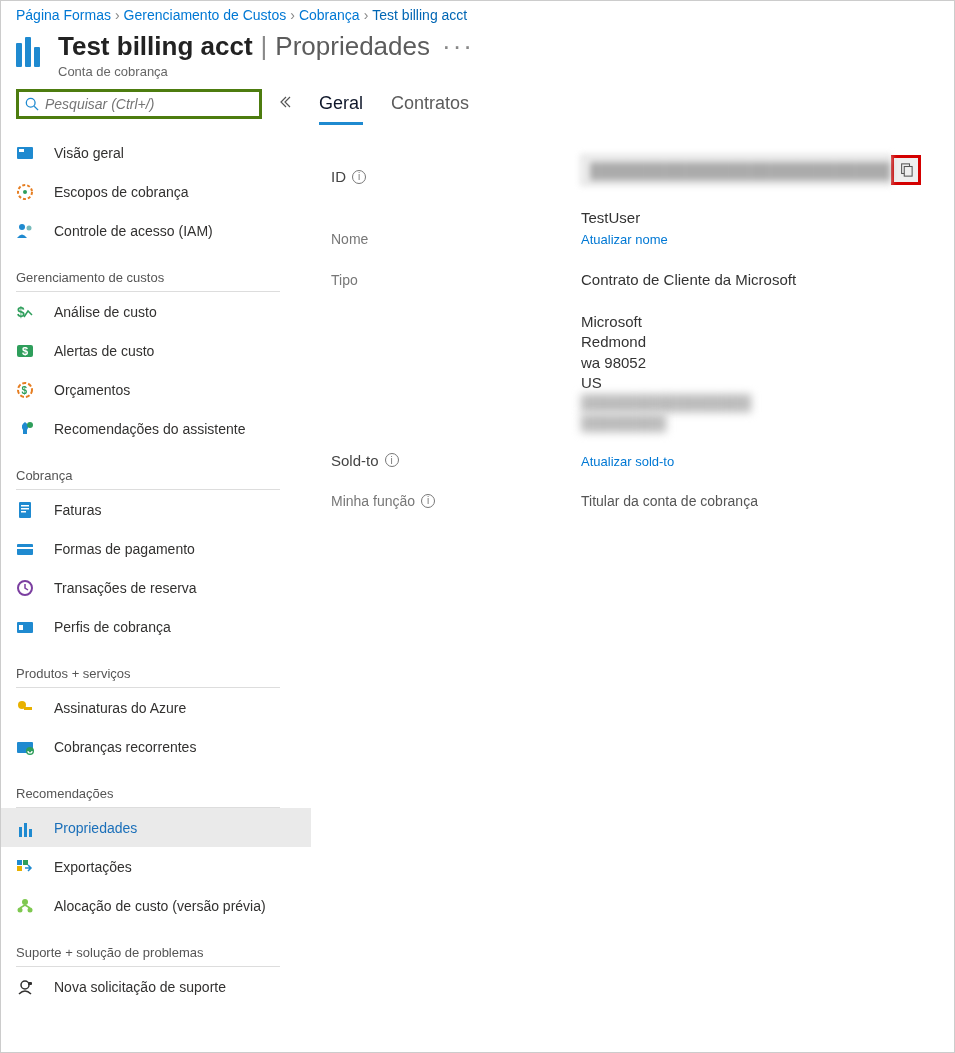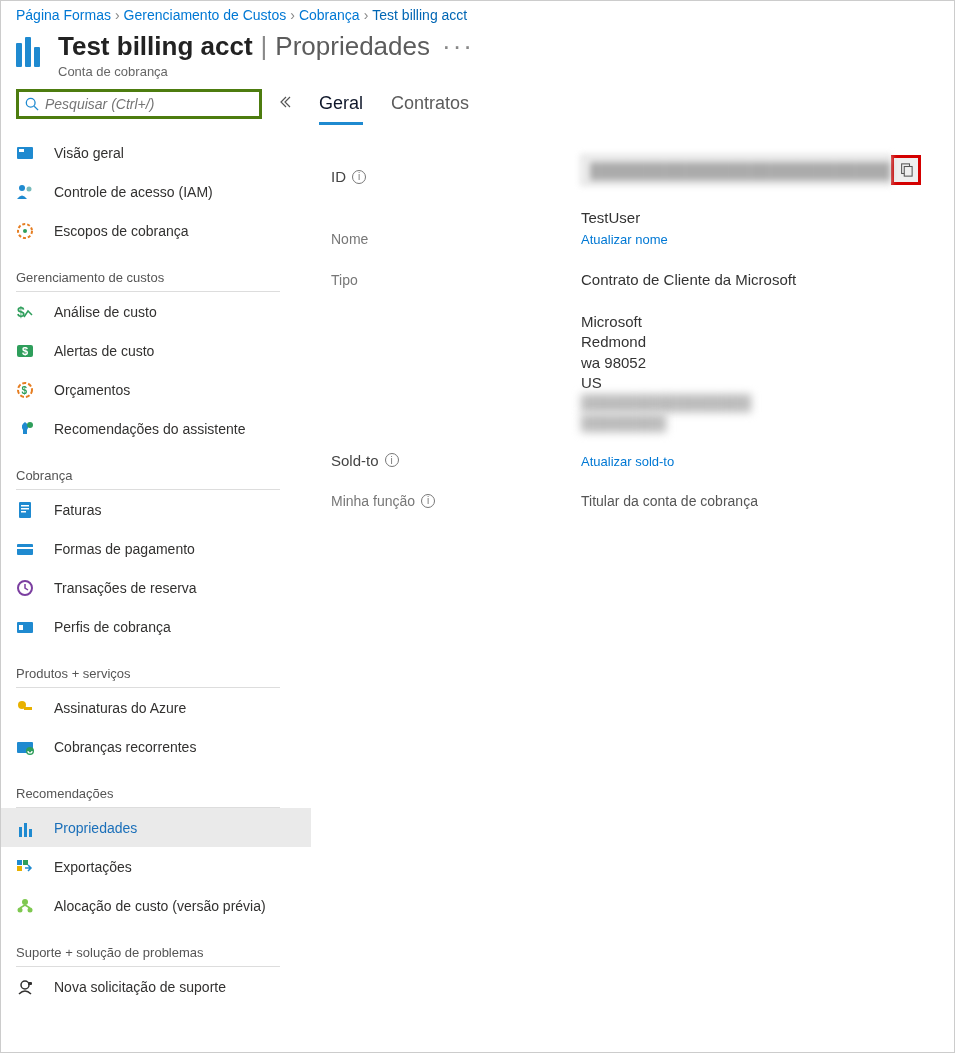--- a/index.html
+++ b/index.html
@@ -108,35 +108,35 @@
             <svg width="18" height="18">
               <rect x="1" y="3" width="16" height="12" rx="1" fill="#1f8ad0"></rect>
               <rect x="3" y="5" width="5" height="3" fill="#fff"></rect>
             </svg>
           </span>
         <span class="label">Visão geral</span>
       </div>
       <div class="nav-item">
         <span class="ico">
             <svg width="18" height="18">
+              <circle cx="9" cy="9" r="7" fill="none" stroke="#e67e22" stroke-width="2" stroke-dasharray="3 2"></circle>
+              <circle cx="9" cy="9" r="2" fill="#2e9e5b"></circle>
+            </svg>
+          </span>
+        <span class="label">Escopos de cobrança</span>
+      </div>
+      <div class="nav-item">
+        <span class="ico">
+            <svg width="18" height="18">
               <circle cx="6" cy="5" r="3" fill="#1f8ad0"></circle>
               <circle cx="13" cy="6" r="2.5" fill="#7bb"></circle>
               <path d="M1 16 Q6 9 11 16" fill="#1f8ad0"></path>
             </svg>
           </span>
         <span class="label">Controle de acesso (IAM)</span>
-      </div>
-      <div class="nav-item">
-        <span class="ico">
-            <svg width="18" height="18">
-              <circle cx="9" cy="9" r="7" fill="none" stroke="#e67e22" stroke-width="2" stroke-dasharray="3 2"></circle>
-              <circle cx="9" cy="9" r="2" fill="#2e9e5b"></circle>
-            </svg>
-          </span>
-        <span class="label">Escopos de cobrança</span>
       </div>
 
       <div class="group-head">Gerenciamento de custos</div>
       <div class="nav-item">
         <span class="ico">
             <svg width="18" height="18">
               <text x="1" y="14" font-size="14" fill="#2e9e5b" font-weight="bold">$</text>
               <path d="M8 14 L12 8 L16 12" stroke="#2e9e5b" fill="none" stroke-width="1.5"></path>
             </svg>
           </span>

